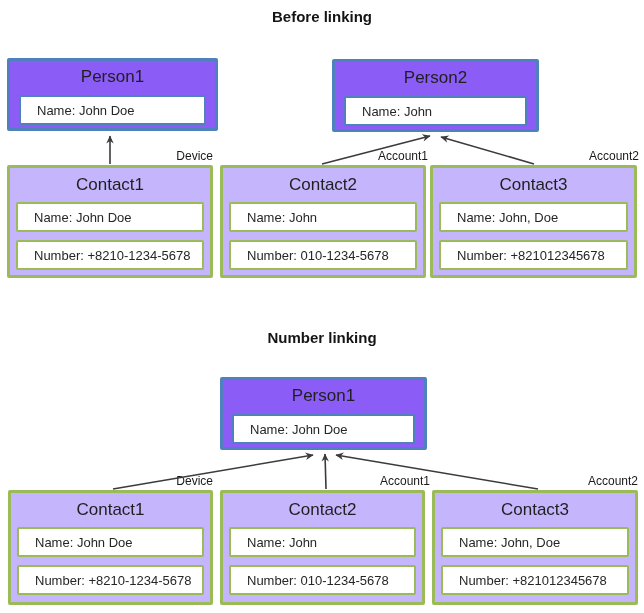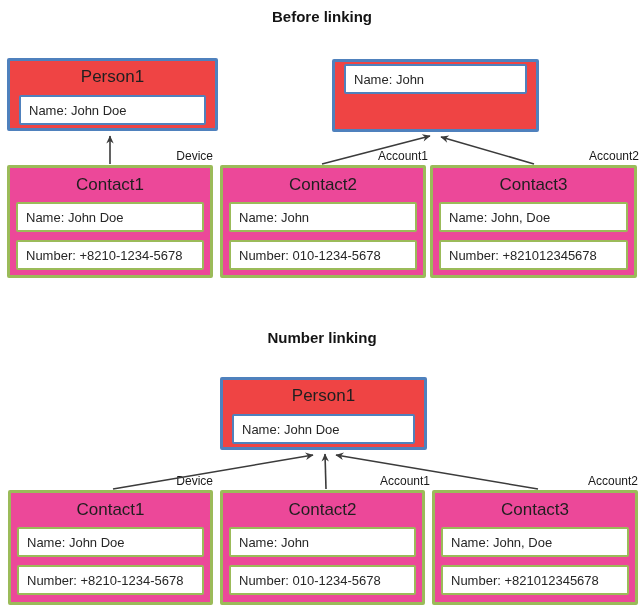--- a/index.html
+++ b/index.html
@@ -6,34 +6,34 @@
   #canvas{
     position:relative;width:644px;height:613px;background:#ffffff;
     font-family:"Liberation Sans", sans-serif;overflow:hidden;
   }
   .section-title{
     position:absolute;left:0;width:644px;text-align:center;
     font-size:15px;font-weight:bold;color:#141414;
   }
   .person-box{
     position:absolute;box-sizing:border-box;
-    background:#ef4444;border:3px solid #4f81bd;border-radius:2px;
+    background:#8b5cf6;border:3px solid #4f81bd;border-radius:2px;
   }
   .contact-box{
     position:absolute;box-sizing:border-box;
-    background:#ec4899;border:3px solid #9bbb59;border-radius:2px;
+    background:#c4b5fd;border:3px solid #9bbb59;border-radius:2px;
   }
   .box-title{
     text-align:center;font-size:17px;color:#1f1f1f;
     height:32px;line-height:32px;box-sizing:border-box;
   }
   .contact-box .box-title{height:34px;line-height:33px;}
   .field{
     background:#ffffff;height:30px;box-sizing:border-box;border-radius:2px;
-    display:flex;align-items:center;padding-left:8px;
+    display:flex;align-items:center;padding-left:16px;
     font-size:13px;color:#262626;white-space:nowrap;overflow:hidden;
   }
   .person-box .field{border:2px solid #4f81bd;margin:2px 9px 0 9px;}
   .contact-box .field{border:2px solid #9bbb59;margin:0 6px 8px 6px;}
   .conn-label{
     position:absolute;font-size:12px;color:#1a1a1a;white-space:nowrap;
   }
   #arrows{
     position:absolute;left:0;top:0;z-index:5;pointer-events:none;
   }
@@ -45,20 +45,21 @@
 <div id="canvas">
 
   <div class="section-title" style="top:8px;">Before linking</div>
   <div class="section-title" style="top:329px;">Number linking</div>
 
   <div class="person-box" style="left:7px;top:58px;width:211px;height:73px;">
     <div class="box-title">Person1</div>
     <div class="field">Name: John Doe</div>
   </div>
   <div class="person-box" style="left:332px;top:59px;width:207px;height:73px;">
+    <div class="box-title">Person2</div>
     <div class="field">Name: John</div>
   </div>
 
   <div class="conn-label" style="right:431px;top:149px;">Device</div>
   <div class="conn-label" style="right:216px;top:149px;">Account1</div>
   <div class="conn-label" style="right:5px;top:149px;">Account2</div>
 
   <div class="contact-box" style="left:7px;top:165px;width:206px;height:113px;">
     <div class="box-title">Contact1</div>
     <div class="field">Name: John Doe</div>

